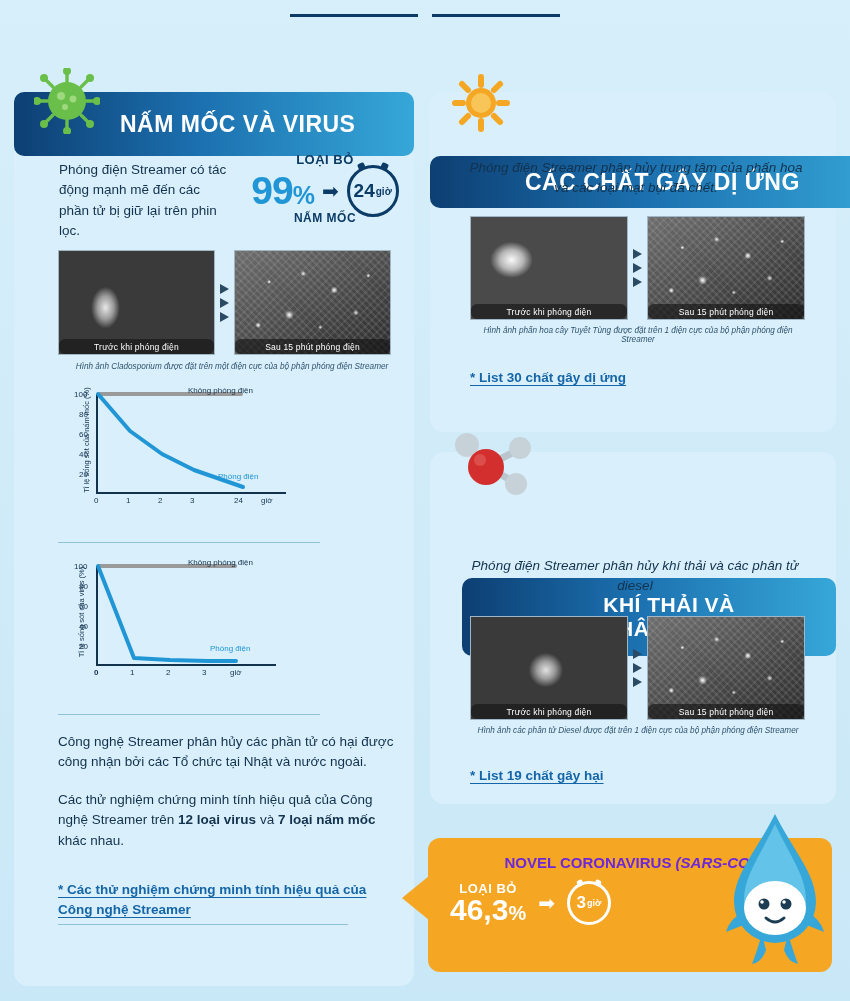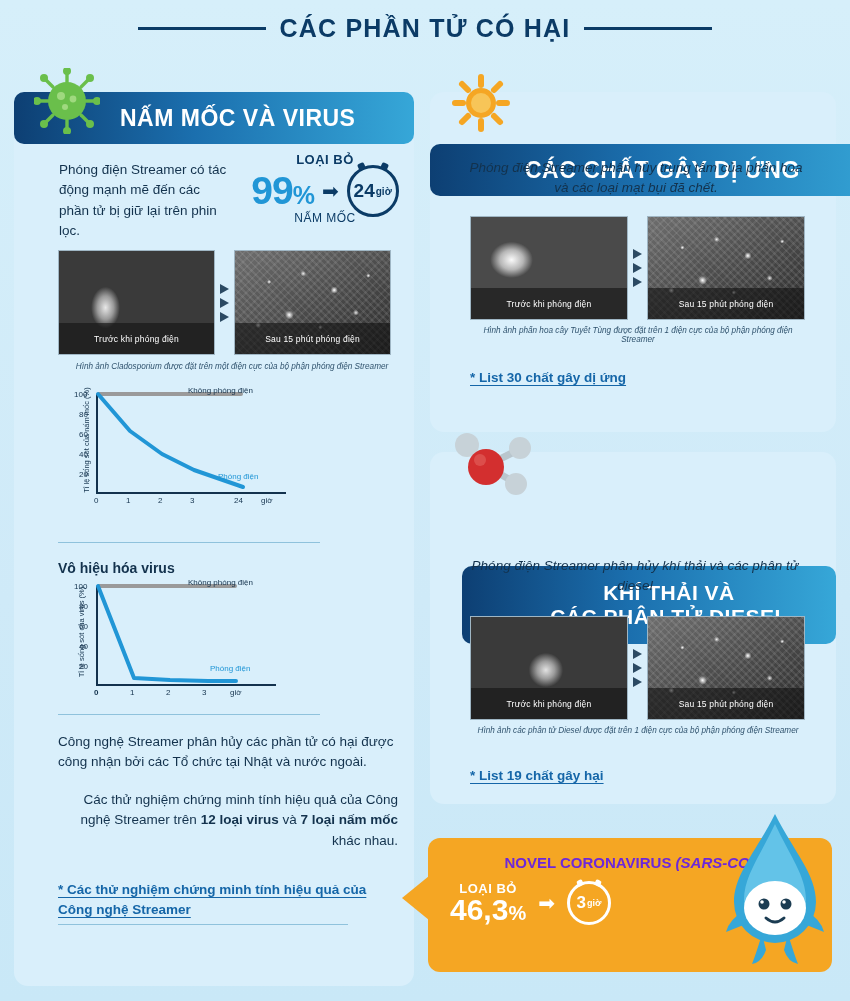--- a/index.html
+++ b/index.html
@@ -32,21 +32,21 @@
     background: linear-gradient(90deg,#0d3f73 0%, #1b6fae 45%, #36a7d8 100%);
     color: #ffffff;
     display: flex; align-items: center;
     font-size: 23px; font-weight: bold;
     letter-spacing: .5px;
   }
   .panel-title.two-line { font-size: 21px; line-height: 1.12; text-align:center; justify-content:center;}
 
   
   #left-panel { left: 14px; top: 92px; width: 400px; height: 894px; }
-  #left-title { left: 14px; top: 92px; width: 400px; height: 52px; padding-left: 106px; }
+  #left-title { left: 14px; top: 92px; width: 400px; height: 64px; padding-left: 106px; }
 
   #right-panel-a { left: 430px; top: 92px; width: 406px; height: 340px; }
   #right-title-a { left: 430px; top: 92px; width: 469px; height: 52px; padding-left: 95px; }
 
   #right-panel-b { left: 430px; top: 452px; width: 406px; height: 352px; }
   #right-title-b { left: 462px; top: 462px; width: 374px; height: 78px; padding-left: 40px; }
 
   
   .icon-virus {
     position: absolute; left: 34px; top: 68px; width: 66px; height: 66px;
@@ -58,43 +58,43 @@
   .body-text { color: #13324d; font-size: 13.5px; line-height: 1.5; }
   .center { text-align: center; font-style: italic; }
 
   #left-intro { position: absolute; left: 59px; top: 160px; width: 170px; }
 
   
   #kill99 { position: absolute; left: 240px; top: 152px; width: 170px; text-align: center; }
   #kill99 .lbl { color:#0b3b66; font-weight:bold; font-size:13px; letter-spacing:.5px;}
   #kill99 .big { color:#2196d6; font-weight:bold; font-size:39px; line-height:.95; letter-spacing:-1px;}
   #kill99 .big span.pct { font-size: 25px; }
-  #kill99 .sub { color:#0b3b66; font-weight:normal; font-size:12px; letter-spacing:.5px; margin-top:2px;}
+  #kill99 .sub { color:#0b3b66; font-weight:bold; font-size:12px; letter-spacing:.5px; margin-top:2px;}
   .arrow-right { color:#0b3b66; font-size:20px; }
   .clock {
     width: 52px; height: 52px; border-radius: 50%;
     border: 3px solid #0b3b66; display:flex; align-items:center; justify-content:center;
     color:#0b3b66; font-weight:bold; font-size:19px; position:relative;
   }
   .clock .unit { font-size: 10px; font-weight: bold; margin-left:1px; }
   .clock::before, .clock::after{
     content:""; position:absolute; width:7px; height:7px; background:#0b3b66; border-radius:2px; top:-5px;
   }
   .clock::before{ left:8px; transform: rotate(-25deg);}
   .clock::after{ right:8px; transform: rotate(25deg);}
 
   
   .micro-pair { position: absolute; display:flex; align-items:center; }
   .micro {
     position: relative; overflow: hidden; border: 1px solid #9fb6c4;
   }
   .micro .cap {
-    position:absolute; bottom:0; left:0; right:0; height:31px;
+    position:absolute; bottom:0; left:0; right:0; height:15px;
     background: rgba(20,20,20,.62); color:#fff; font-size:8.5px;
-    display:flex; align-items:center; justify-content:center; letter-spacing:.2px;
+    display:flex; align-items:center; justify-content:center; letter-spacing:.2px;border-radius:6px;
   }
   .arrows3 { display:flex; flex-direction:column; gap:4px; padding: 0 5px; }
   .arrows3 i {
     display:block; width:0; height:0; border-top:5px solid transparent;
     border-bottom:5px solid transparent; border-left:9px solid #2b4a63;
   }
   .micro-note { position:absolute; font-style:italic; color:#30536e; font-size:8.2px; }
 
   
   .tex-cladosporium {
@@ -189,21 +189,20 @@
   .arrow-w { color:#fff; font-size:20px; }
 
   
   #mascot { position:absolute; left:716px; top:808px; width:118px; height:174px; }
 </style>
 </head>
 <body>
 
 <div class="header">
   <div class="rule"></div>
-  <h1>CÁC PHẦN TỬ CÓ HẠI</h1>
   <div class="rule"></div>
 </div>
 
 <div class="panel panel-bg" id="left-panel"></div>
 <div class="panel panel-title" id="left-title">
   <span>NẤM MỐC VÀ VIRUS</span>
 </div>
 
 <svg class="icon-virus" viewBox="0 0 66 66">
   <g fill="#6abf4b">
@@ -291,21 +290,20 @@
 
     <svg style="position:absolute; left:0; top:0; width:300px; height:118px;">
       <polyline points="40,6 72,43 104,66 136,82 185,99" fill="none" stroke="#2196d6" stroke-width="4" stroke-linejoin="round" stroke-linecap="round"></polyline>
     </svg>
     <div class="series-lbl blue" style="left:160px; top:84px;">Phóng điện</div>
   </div>
 </div>
 <div class="divider-line" style="left:58px; top:542px; width:262px;"></div>
 
 <div class="chart-block" style="left:58px; top:560px; width:300px;">
-  <div class="chart-title">Vô hiệu hóa virus</div>
   <div class="chart-area" style="height:118px;">
     <div class="y-label" style="left:-22px; top:52px;">Tỉ lệ sống sót của virus (%)</div>
 
     <div class="axis-line" style="left:38px; top:6px; width:1.5px; height:98px;"></div>
     <div class="axis-line" style="left:38px; top:104px; width:180px; height:1.5px;"></div>
 
     <div class="tick-lbl" style="left:16px; top:2px;">100</div>
     <div class="tick-lbl" style="left:21px; top:22px;">80</div>
     <div class="tick-lbl" style="left:21px; top:42px;">60</div>
     <div class="tick-lbl" style="left:21px; top:62px;">40</div>
@@ -323,21 +321,21 @@
     <svg style="position:absolute; left:0; top:0; width:300px; height:118px;">
       <polyline points="40,6 76,98 112,100 150,101 178,101" fill="none" stroke="#2196d6" stroke-width="4" stroke-linejoin="round" stroke-linecap="round"></polyline>
     </svg>
     <div class="series-lbl blue" style="left:152px; top:84px;">Phóng điện</div>
   </div>
 </div>
 <div class="divider-line" style="left:58px; top:714px; width:262px;"></div>
 
 <div class="body-text" style="position:absolute; left:58px; top:732px; width:340px;">Công nghệ Streamer phân hủy các phần tử có hại được công nhận bởi các Tổ chức tại Nhật và nước ngoài.</div>
 
-<div class="body-text" style="position:absolute; left:58px; top:790px; width:340px;text-align:right;">
+<div class="body-text" style="position:absolute; left:58px; top:790px; width:340px;">
   <span>Các thử nghiệm chứng minh tính hiệu quả của Công nghệ Streamer trên </span><b>12 loại virus</b><span> và </span><b>7 loại nấm mốc</b><span> khác nhau.</span>
 </div>
 
 <a href="#" class="link" style="position:absolute; left:58px; top:880px; width:330px; display:block; line-height:1.45;">* Các thử nghiệm chứng minh tính hiệu quả của Công nghệ Streamer</a>
 <div class="divider-line" style="left:58px; top:924px; width:290px;"></div>
 
 <div class="panel panel-bg" id="right-panel-a"></div>
 <div class="panel panel-title" id="right-title-a">
   <span>CÁC CHẤT GÂY DỊ ỨNG</span>
 </div>

